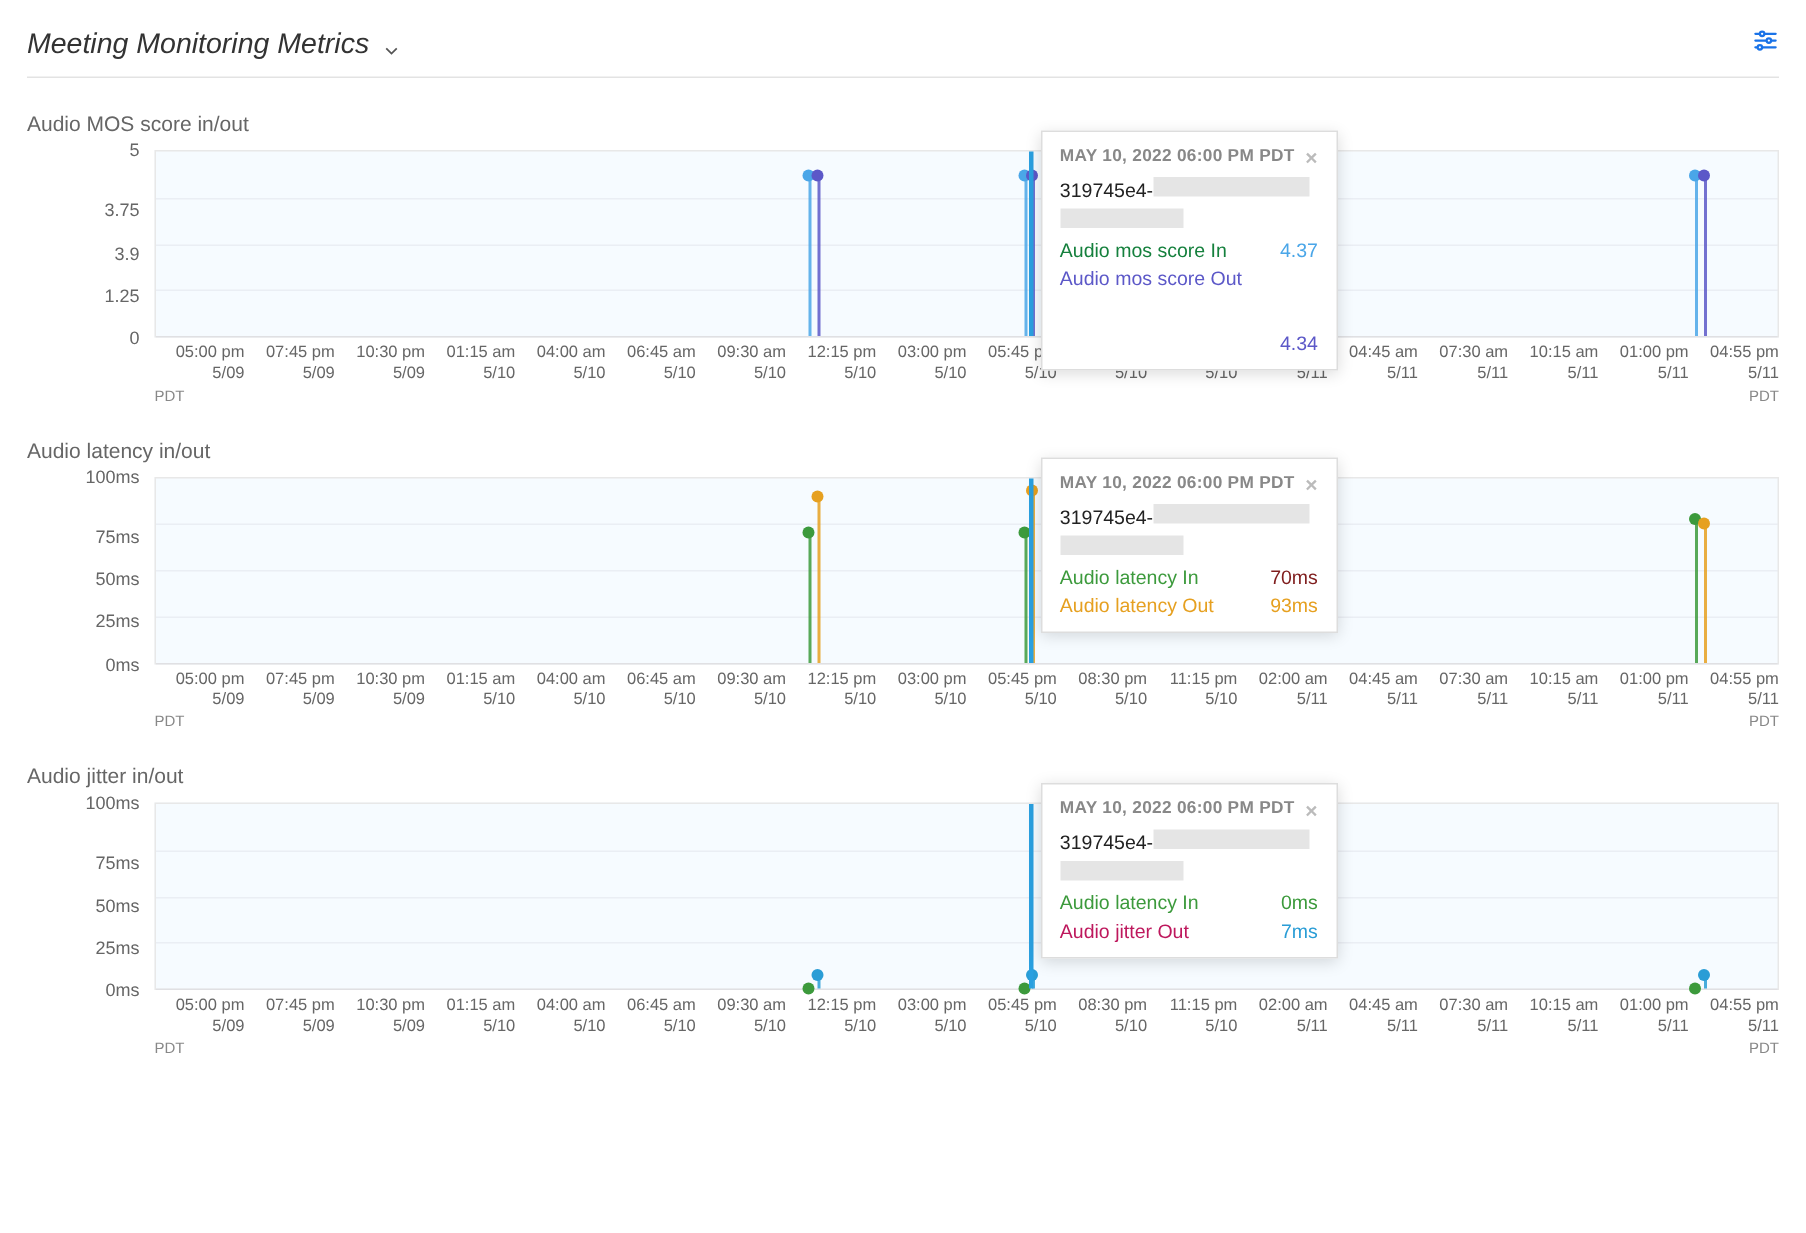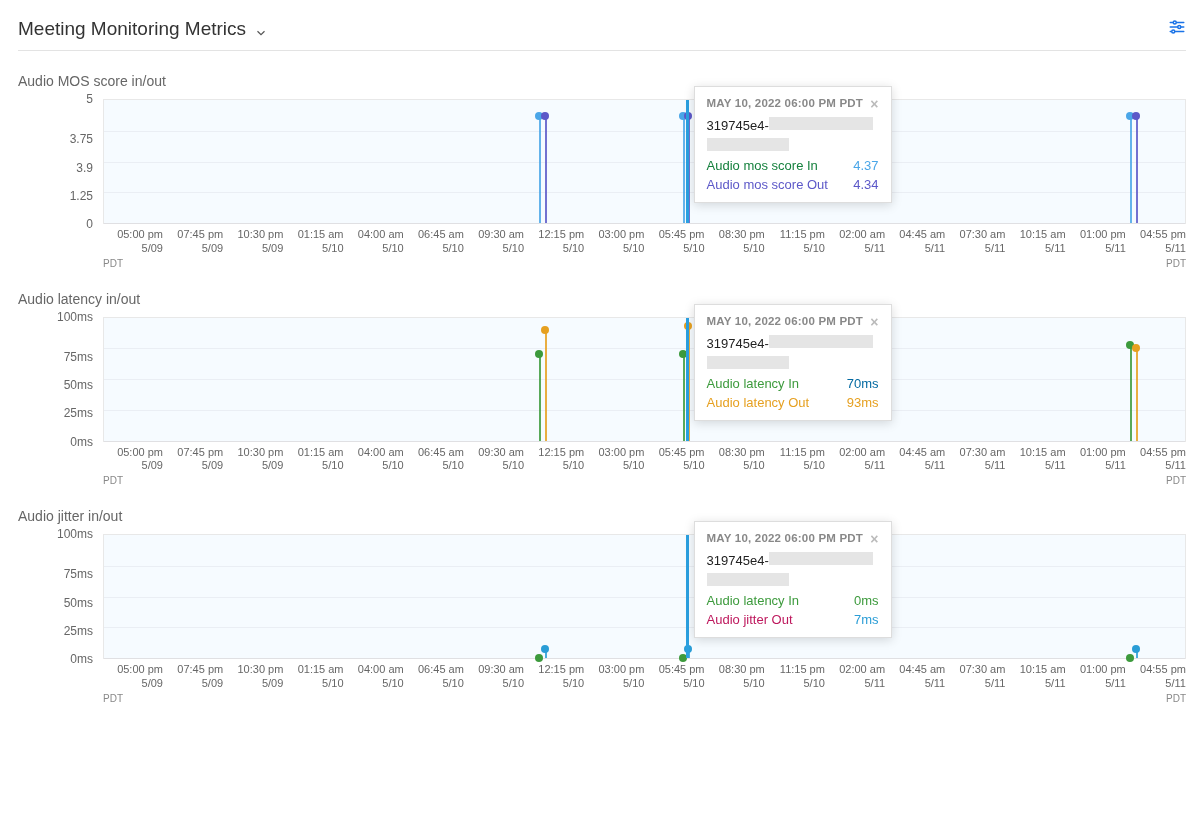--- a/index.html
+++ b/index.html
@@ -1,19 +1,19 @@
 <!DOCTYPE html>
 <html><head>
 <meta charset="utf-8">
 <style>
   * { box-sizing: border-box; margin: 0; padding: 0; }
   body { font-family: "Segoe UI", -apple-system, Arial, sans-serif; background: #fff; color: #333; width: 1204px; }
   .page { padding: 18px; }
   .header-row { display: flex; align-items: center; justify-content: space-between; padding-bottom: 10px; border-bottom: 1px solid #e3e3e3; }
-  .header-left { display: flex; align-items: flex-end; gap: 8px; cursor: pointer; }
+  .header-left { display: flex; align-items: flex-end; gap: 8px; cursor: pointer; font-style: italic; }
   .header-title { font-size: 19px; color: #333; font-weight: 400; }
   .chev { width: 14px; height: 14px; display: inline-block; }
   .filter-icon { color: #1a73e8; cursor: pointer; }
   .chart-section { margin-top: 22px; }
   .chart-title { font-size: 14px; color: #666; margin-bottom: 10px; }
   .chart-wrap { display: flex; }
   .yaxis { width: 85px; display: flex; flex-direction: column; justify-content: space-between; align-items: flex-end; padding-right: 10px; font-size: 12px; color: #666; height: 125px; }
   .ytick { line-height: 1; transform: translateY(50%); }
   .ytick:first-child { transform: translateY(-50%); }
   .plot-col { flex: 1; position: relative; }
@@ -90,21 +90,21 @@
               <div class="data-stem" style="left: 95.45%; height: 86.8%; background: rgb(92, 88, 200); opacity: 0.85;"></div>
               <div class="data-dot" style="left: 95.45%; bottom: 86.8%; background: rgb(92, 88, 200);"></div>
               <div class="tooltip" style="left: calc(53.8% + 8px); top: -14px;"><div class="tt-head">
                   <span>MAY 10, 2022 06:00 PM PDT</span>
                   <span class="tt-close">×</span>
                 </div><div class="tt-id"><span>319745e4-</span><span class="tt-redact" style="width: 104px;"></span></div><div class="tt-redact" style="width: 82px; margin-top: 3px;"></div><div class="tt-row">
                   <span style="color: #15803d;">Audio mos score In</span>
                   <span style="color: rgb(74, 166, 232);">4.37</span>
                 </div><div class="tt-row">
                   <span style="color: rgb(92, 88, 200);">Audio mos score Out</span>
-                  <span style="color: rgb(92, 88, 200);">4.34</span>
+                  <span style="color: rgb(92, 88, 200); margin-top: 43px;">4.34</span>
                 </div></div>
             </div>
             <div class="xaxis">
               <div class="tick">
                 <div>05:00 pm</div>
                 <div>5/09</div>
               </div>
               <div class="tick">
                 <div>07:45 pm</div>
                 <div>5/09</div>
@@ -208,21 +208,21 @@
               <div class="data-dot" style="left: 40.75%; bottom: 90%; background: rgb(230, 160, 32);"></div>
               <div class="data-stem" style="left: 54.05%; height: 93%; background: rgb(230, 160, 32); opacity: 0.85;"></div>
               <div class="data-dot" style="left: 54.05%; bottom: 93%; background: rgb(230, 160, 32);"></div>
               <div class="data-stem" style="left: 95.45%; height: 75%; background: rgb(230, 160, 32); opacity: 0.85;"></div>
               <div class="data-dot" style="left: 95.45%; bottom: 75%; background: rgb(230, 160, 32);"></div>
               <div class="tooltip" style="left: calc(53.8% + 8px); top: -14px;"><div class="tt-head">
                   <span>MAY 10, 2022 06:00 PM PDT</span>
                   <span class="tt-close">×</span>
                 </div><div class="tt-id"><span>319745e4-</span><span class="tt-redact" style="width: 104px;"></span></div><div class="tt-redact" style="width: 82px; margin-top: 3px;"></div><div class="tt-row">
                   <span style="color: rgb(60, 154, 60);">Audio latency In</span>
-                  <span style="color: #0369a1;">70ms</span>
+                  <span style="color: #7f1d1d;">70ms</span>
                 </div><div class="tt-row">
                   <span style="color: rgb(230, 160, 32);">Audio latency Out</span>
                   <span style="color: rgb(230, 160, 32);">93ms</span>
                 </div></div>
             </div>
             <div class="xaxis">
               <div class="tick">
                 <div>05:00 pm</div>
                 <div>5/09</div>
               </div>

